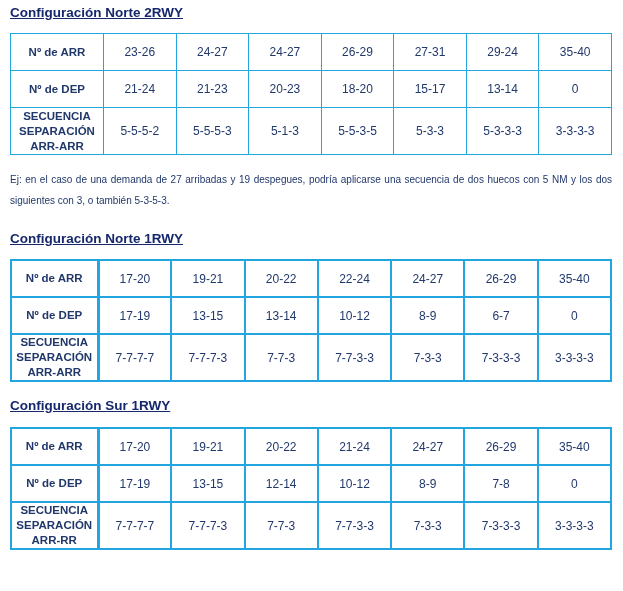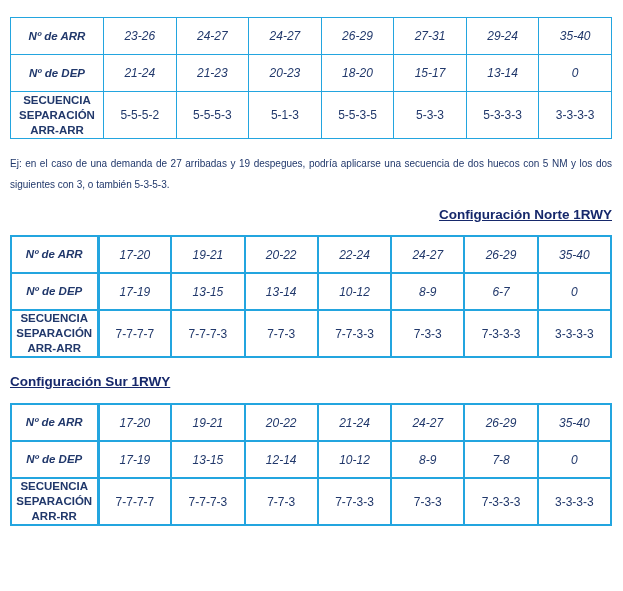--- a/index.html
+++ b/index.html
@@ -13,21 +13,21 @@
     overflow: hidden;
   }
   .section-heading {
     margin: 0;
     color: #16286b;
     font-size: 13.5px;
     font-weight: bold;
     line-height: 16px;
     text-decoration: underline;
   }
-  .heading-2 { margin-top: 12px; text-align: right; }
+  .heading-2 { margin-top: 20px; }
   .heading-3 { margin-top: 16px; }
 
   table.cfg {
     border-collapse: collapse;
     table-layout: fixed;
     width: 602px;
     margin-top: 12px;
   }
   table.cfg th, table.cfg td {
     border: 1.5px solid #23a5df;
@@ -37,21 +37,21 @@
     padding: 0;
     overflow: hidden;
   }
   table.cfg th {
     font-size: 11.5px;
     font-weight: bold;
     line-height: 15px;
     white-space: pre-line;
   }
   table.cfg td { font-size: 12px; }
-  tr.r12 { height: 37px; font-style: italic; }
+  tr.r12 { height: 37px; }
   tr.r3  { height: 47px; }
 
   table.t1 col.lab { width: 93px; }
   table.t2 col.lab, table.t3 col.lab { width: 87px; }
   table.t2 th, table.t2 td, table.t3 th, table.t3 td { border-width: 2px; }
   table.t2 th, table.t3 th { border-right-width: 3px; }
   table.t3 { margin-top: 13px; }
 
   .note {
     width: 602px;
@@ -60,20 +60,21 @@
     font-size: 10px;
     line-height: 21px;
     text-align: justify;
   }
 </style>
 </head>
 <body>
 
 <div class="page">
 
+  <h2 class="section-heading heading-1">Configuración Norte 2RWY</h2>
 
   <table class="cfg t1">
     <colgroup>
         <col class="lab">
         <col>
         <col>
         <col>
         <col>
         <col>
         <col>

